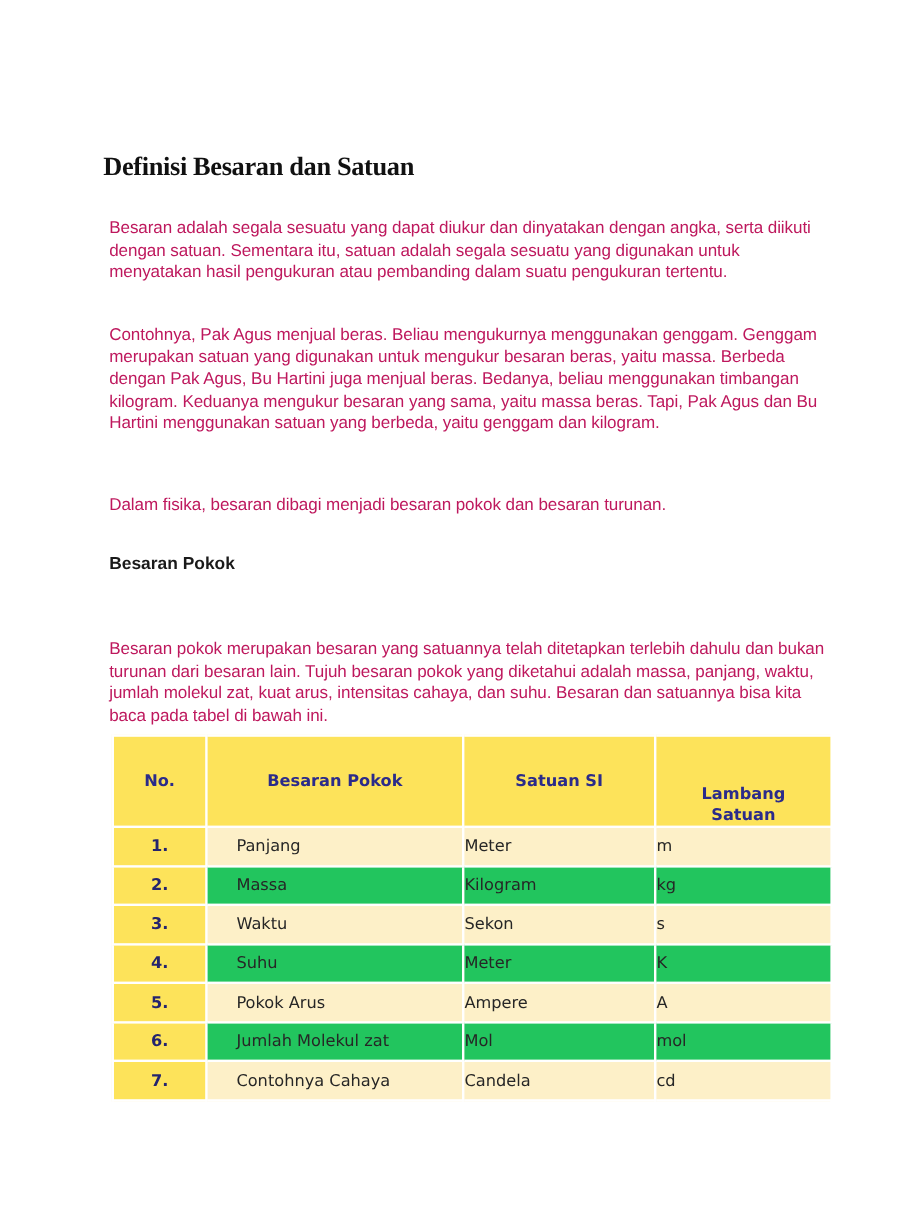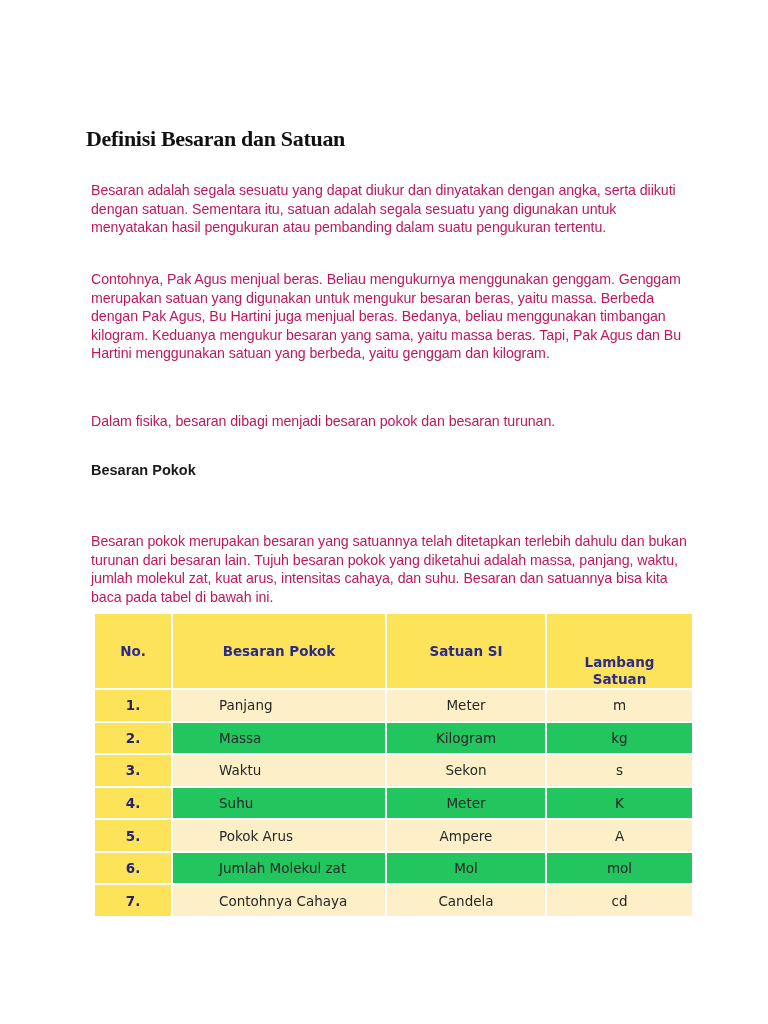--- a/index.html
+++ b/index.html
@@ -28,22 +28,22 @@
     font-family: "DejaVu Sans", sans-serif; font-size: 13.5px; table-layout: fixed; }
   th, td { padding: 0; border: 2px solid #ffffff; }
   tr.head th {
     background: #fde35a; color: #2b2b8a; font-weight: bold; height: 40px; font-size: 13.5px;
     line-height: 17px;
   }
   td.no { background: #fde35a; color: #24246e; font-weight: bold; text-align: center; }
   tr.odd td.cell { background: #fdf0c8; }
   tr.even td.cell { background: #22c55e; }
   td.cell { color: #262626; }
-  td.name { padding-left: 46px; text-align: left; }
-  td.center { text-align: center; }
+  td.name { padding-left: 24px; text-align: left; }
+  td.center { }
   col.c1 { width: 78px; } col.c2 { width: 214px; } col.c3 { width: 160px; } col.c4 { width: 147px; }
 </style>
 </head>
 <body>
 
 <h1 class="title">Definisi Besaran dan Satuan</h1>
 
 <p class="para" style="top:181px;">Besaran adalah segala sesuatu yang dapat diukur dan dinyatakan dengan angka, serta diikuti dengan satuan. Sementara itu, satuan adalah segala sesuatu yang digunakan untuk menyatakan hasil pengukuran atau pembanding dalam suatu pengukuran tertentu.</p>
 
 <p class="para" style="top:270px;">Contohnya, Pak Agus menjual beras. Beliau mengukurnya menggunakan genggam. Genggam merupakan satuan yang digunakan untuk mengukur besaran beras, yaitu massa. Berbeda dengan Pak Agus, Bu Hartini juga menjual beras. Bedanya, beliau menggunakan timbangan kilogram. Keduanya mengukur besaran yang sama, yaitu massa beras. Tapi, Pak Agus dan Bu Hartini menggunakan satuan yang berbeda, yaitu genggam dan kilogram.</p>

